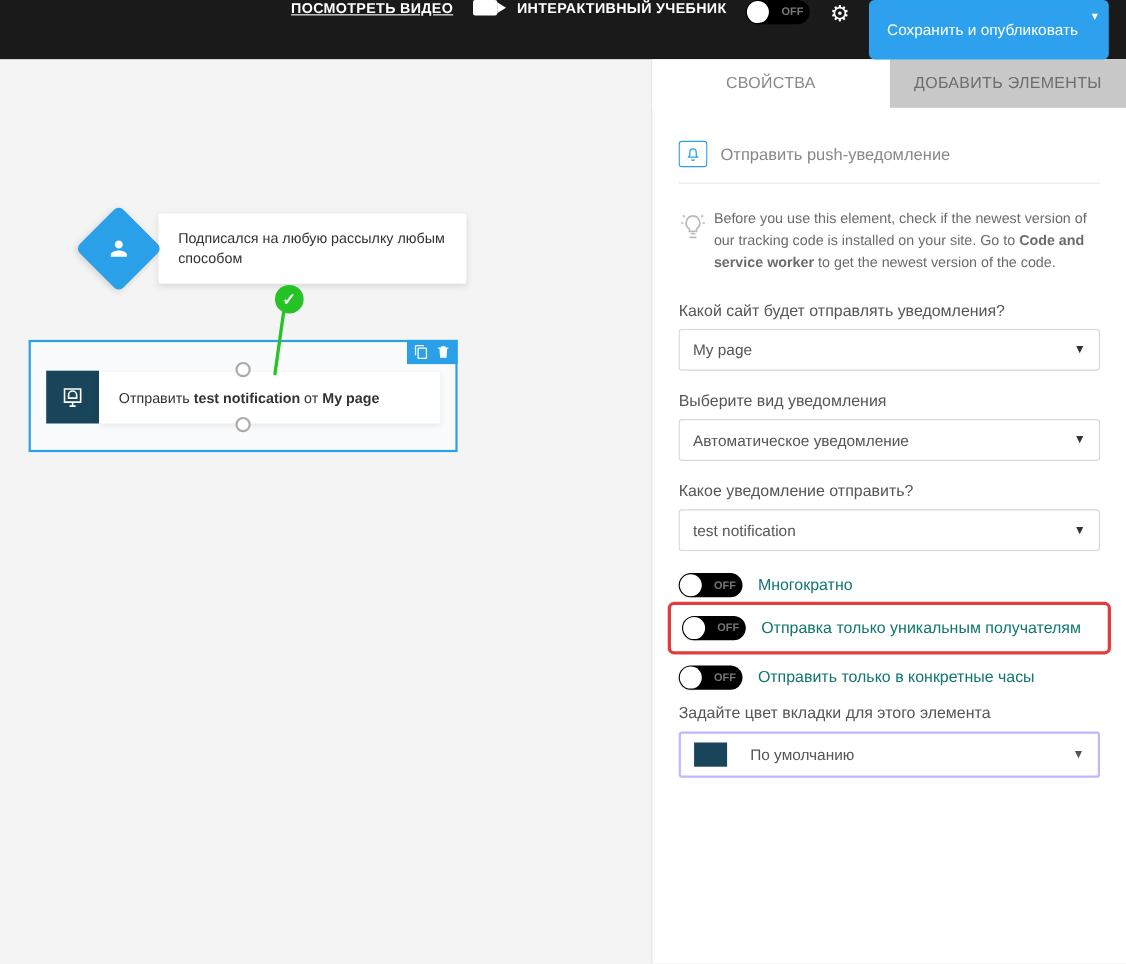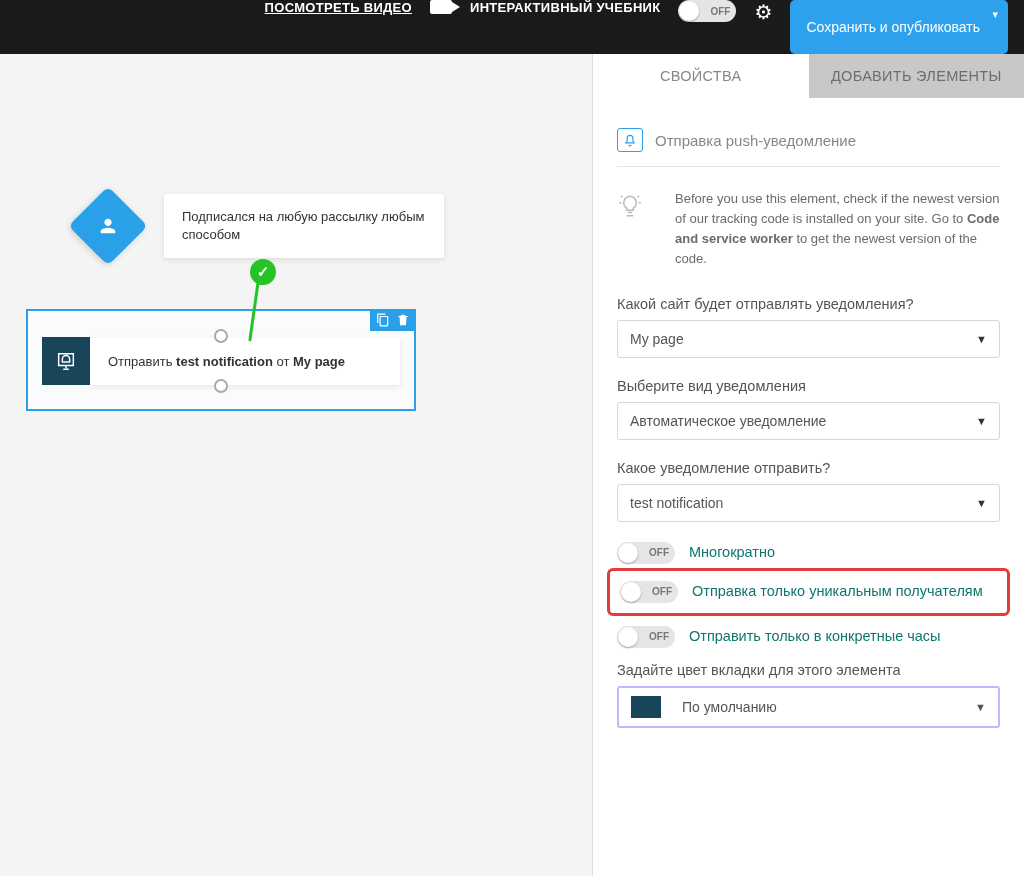--- a/index.html
+++ b/index.html
@@ -4,37 +4,37 @@
 <style>
   * { box-sizing: border-box; margin: 0; padding: 0; }
   body { font-family: Arial, Helvetica, sans-serif; width: 1024px; height: 876px; overflow: hidden; background: #f0f0f0; }
 
   
   .topbar { height: 54px; background: #1a1a1a; display: flex; padding: 0 16px; gap: 18px; justify-content: flex-end; }
   .topbar .link { color: #fff; font-size: 13px; font-weight: 600; letter-spacing: .3px; }
   .topbar .link.underline { text-decoration: underline; }
   .video-icon { width: 22px; height: 14px; background: #fff; border-radius: 2px; position: relative; }
   .video-icon::after { content:""; position:absolute; right:-8px; top:2px; border-left: 8px solid #fff; border-top: 5px solid transparent; border-bottom: 5px solid transparent; }
-  .toggle { width: 58px; height: 22px; background: #e5e5e5; border-radius: 11px; position: relative; display: flex; align-items: center; }
+  .toggle { width: 58px; height: 22px; background: #000000; border-radius: 11px; position: relative; display: flex; align-items: center; }
   .toggle .knob { width: 20px; height: 20px; background: #fff; border-radius: 50%; position: absolute; left: 1px; box-shadow: 0 1px 2px rgba(0,0,0,.3); }
   .toggle .off { font-size: 10px; color: #777; font-weight: 700; position: absolute; right: 6px; }
   .gear { color: #fff; font-size: 20px; }
   .publish-btn { background: #2da1ee; color: #fff; border: none; border-radius: 5px; padding: 8px 28px 8px 16px; font-size: 14px; position: relative; cursor: pointer; }
   .publish-btn::after { content: "▾"; position: absolute; right: 10px; top: 8px; font-size: 11px; }
 
   
   .main { display: flex; height: calc(876px - 54px); }
   .canvas { flex: 1; background: #f4f4f4; position: relative; }
   .panel { width: 432px; background: #fff; display: flex; flex-direction: column; border-left: 1px solid #ddd; }
 
   
   .node-trigger { position: absolute; left: 80px; top: 140px; display: flex; align-items: center; }
   .diamond { width: 56px; height: 56px; background: #2aa0e8; transform: rotate(45deg); border-radius: 6px; display:flex; align-items:center; justify-content:center; box-shadow: 0 2px 6px rgba(0,0,0,.15); }
   .diamond svg { transform: rotate(-45deg); }
-  .trigger-text { background: #fff; padding: 14px 18px; font-size: 13px; color: #333; width: 280px; border-radius: 2px; box-shadow: 0 2px 6px rgba(0,0,0,.1); margin-left: 28px; line-height: 1.4; }
+  .trigger-text { background: #fff; padding: 14px 18px; font-size: 13px; color: #333; width: 280px; border-radius: 2px; box-shadow: 0 2px 6px rgba(0,0,0,.1); margin-left: 8px; line-height: 1.4; }
 
   .check { position:absolute; left: 250px; top: 205px; width: 26px; height: 26px; background:#25c325; border-radius: 50%; display:flex; align-items:center; justify-content:center; color:#fff; font-size:15px; font-weight:bold; z-index:3; }
 
   .connector-line { position:absolute; left: 258px; top: 218px; width: 3px; height: 70px; background: linear-gradient(#25c325, #25c325); border-radius: 2px; transform: rotate(8deg); transform-origin: top; z-index:1; }
 
   .node-action-wrap { position:absolute; left: 26px; top: 255px; width: 390px; border: 2px solid #2aa0e8; background: #f9fbfd; padding: 26px 14px 24px 14px; }
   .node-action-wrap .toolbar { position:absolute; top:-2px; right:-2px; background:#2aa0e8; display:flex; gap:6px; padding:4px 6px; }
   .node-action-wrap .toolbar svg { width:14px; height:14px; fill:#fff; }
   .node-action { display:flex; align-items:center; }
   .action-icon { width:48px; height:48px; background:#19455b; display:flex; align-items:center; justify-content:center; }
@@ -47,21 +47,21 @@
   
   .tabs { display:flex; height:44px; }
   .tab { flex:1; display:flex; align-items:center; justify-content:center; font-size:14.5px; color:#888; letter-spacing:.3px; cursor:pointer; }
   .tab.active { background:#c8c8c8; color:#6d6d6d; }
   .tab.inactive { background:#fff; }
 
   .panel-body { padding: 30px 24px 20px 24px; overflow-y:auto; flex:1; }
   .section-title { display:flex; align-items:center; gap:12px; color:#888; font-size:15px; border-bottom:1px solid #e5e5e5; padding-bottom:14px; margin-bottom: 22px; }
   .section-title .bell-box { width:26px; height:24px; border:1.5px solid #2aa0e8; border-radius:3px; display:flex; align-items:center; justify-content:center; }
 
-  .info-row { display:flex; gap:32px; margin-bottom: 26px; }
+  .info-row { display:flex; gap:6px; margin-bottom: 26px; }
   .bulb { color:#bbb; font-size:20px; margin-top:4px; flex-shrink:0; }
   .info-text { font-size:13px; color:#6b6b6b; line-height:1.55; }
   .info-text b { font-weight:700; }
 
   .field-label { font-size:14.5px; color:#555; margin-bottom:8px; }
   .select { border:1px solid #d7d7d7; border-radius:3px; padding:10px 12px; font-size:14px; color:#555; display:flex; justify-content:space-between; align-items:center; margin-bottom:20px; cursor:pointer; background:#fff; }
   .select .caret { font-size:11px; color:#333; }
 
   .toggle-row { display:flex; align-items:center; gap:14px; margin-bottom:14px; }
   .toggle-row .label { font-size:14.5px; color:#0f766e; line-height:1.35; }
@@ -133,21 +133,21 @@
       <div class="tab active">ДОБАВИТЬ ЭЛЕМЕНТЫ</div>
     </div>
     <div class="panel-body">
 
       <div class="section-title">
         <span class="bell-box">
           <svg width="14" height="14" viewBox="0 0 24 24">
               <path fill="none" stroke="#2aa0e8" stroke-width="2" d="M12 4a5 5 0 0 1 5 5v5l2 3H5l2-3V9a5 5 0 0 1 5-5z M10 20a2 2 0 0 0 4 0"></path>
             </svg>
         </span>
-        <span>Отправка push-уведомление</span>
+        <span>Отправить push-уведомление</span>
       </div>
 
       <div class="info-row">
         <span class="bulb">
           <svg width="26" height="26" viewBox="0 0 24 24">
               <path fill="none" stroke="#bbb" stroke-width="1.4" d="M9 21h6 M10 18h4 M12 3a6 6 0 0 1 3 11v2H9v-2a6 6 0 0 1 3-11z M4 9H2 M22 9h-2 M5 4l-1.4-1.4 M20.4 2.6 19 4"></path>
             </svg>
         </span>
         <div class="info-text">
           <span>Before you use this element, check if the newest version of our tracking code is installed on your site. Go to </span><b>Code and service worker</b><span> to get the newest version of the code.</span>

